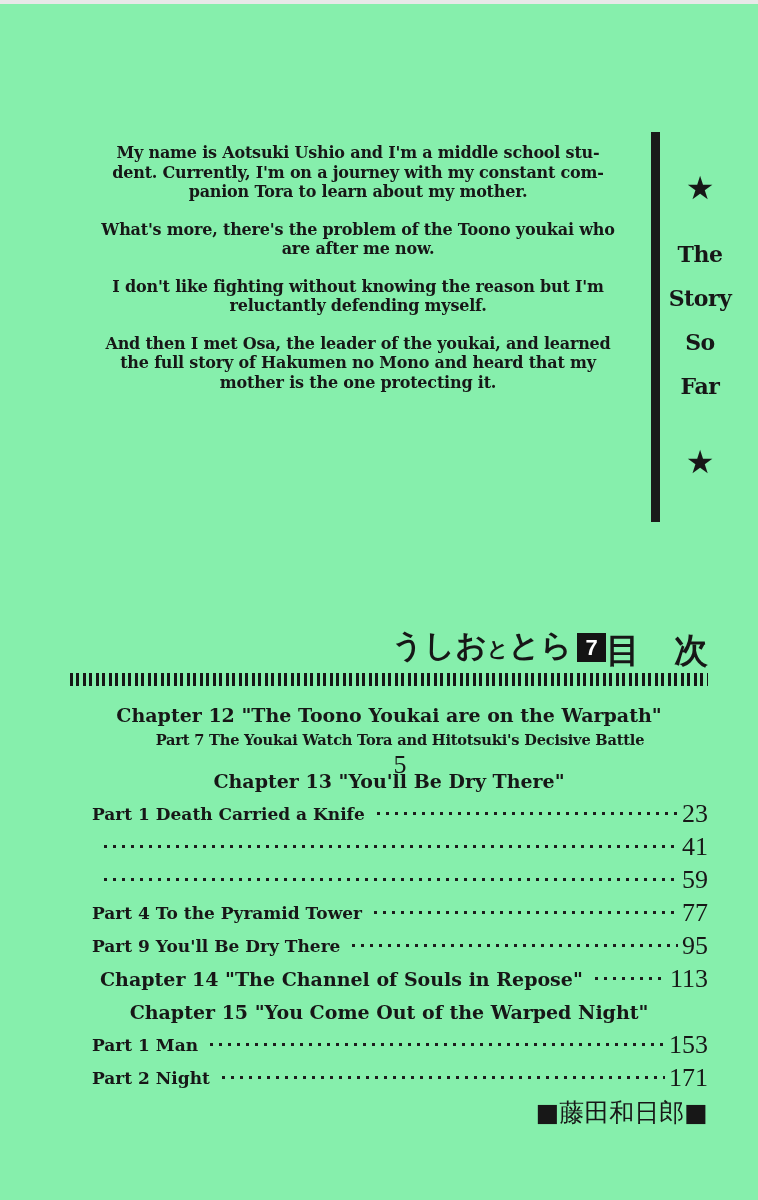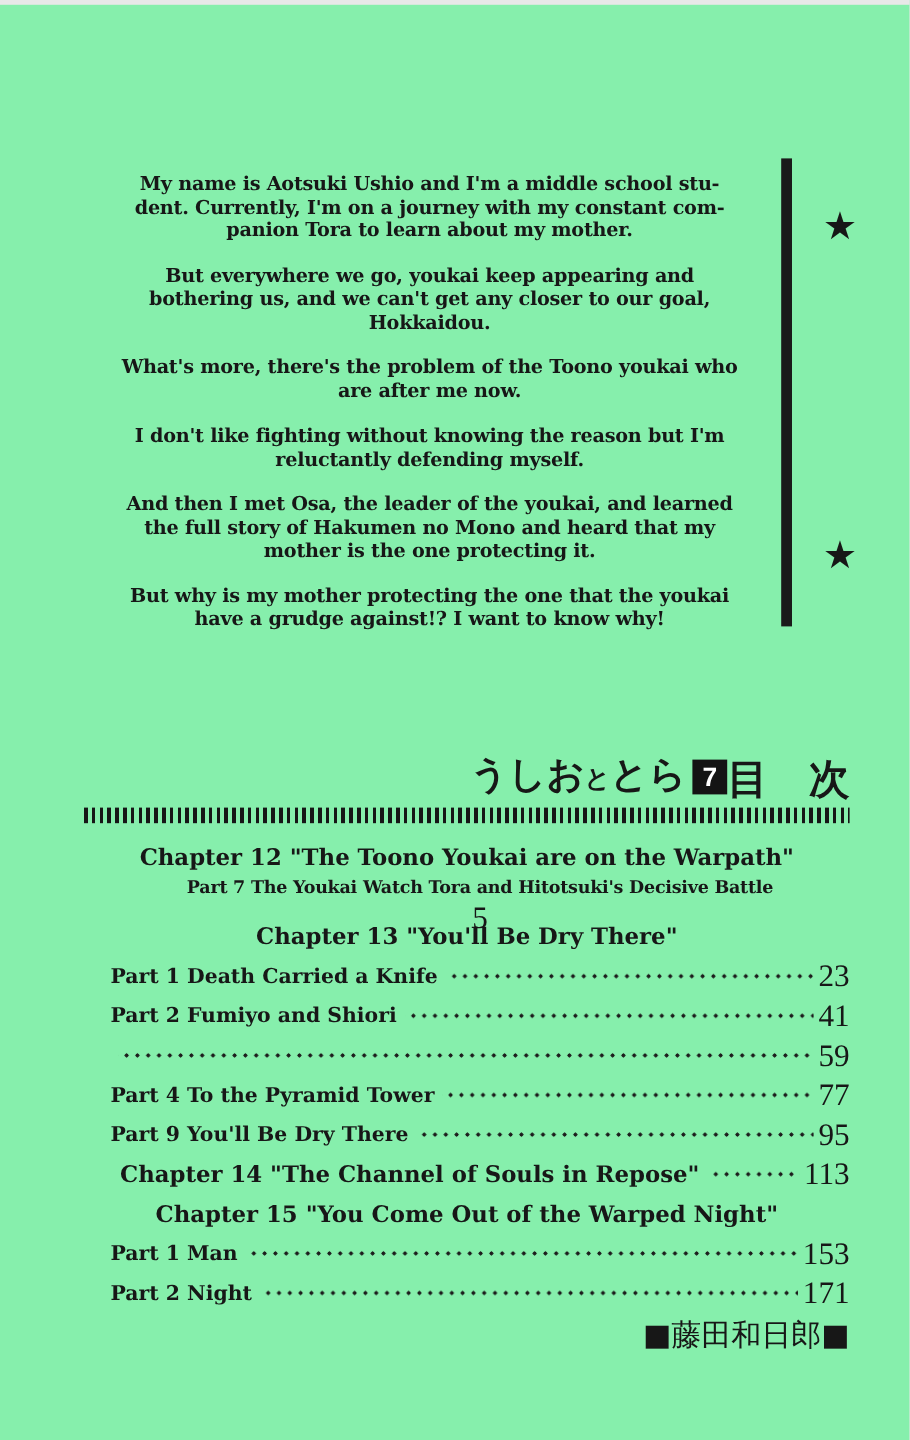--- a/index.html
+++ b/index.html
@@ -145,29 +145,33 @@
     line-height: 30px;
   }
 </style>
 </head>
 <body>
 
 <div class="page">
 
   <section class="story-text" id="story-paragraphs">
       <p>My name is Aotsuki Ushio and I'm a middle school stu-<br>dent. Currently, I'm on a journey with my constant com-<br>panion Tora to learn about my mother.</p>
-      <p>But everywhere we go, youkai keep appearing and<br>bothering us, and we can't get any closer to our goal,<br>Hokkaidou.</p>
       <p>What's more, there's the problem of the Toono youkai who<br>are after me now.</p>
       <p>I don't like fighting without knowing the reason but I'm<br>reluctantly defending myself.</p>
       <p>And then I met Osa, the leader of the youkai, and learned<br>the full story of Hakumen no Mono and heard that my<br>mother is the one protecting it.</p>
-      <p>But why is my mother protecting the one that the youkai<br>have a grudge against!? I want to know why!</p>
     </section>
 
   <aside class="story-sidebar">
     <div class="star star-top">★</div>
+    <div class="sidebar-title" id="sidebar-title">
+        <div>The</div>
+        <div>Story</div>
+        <div>So</div>
+        <div>Far</div>
+      </div>
     <div class="star star-bottom">★</div>
   </aside>
 
   <section class="toc">
     <div class="toc-header">
       <div class="jp-title">
         <span>うしお</span><span class="particle">と</span><span>とら</span><span class="volume-box">7</span>
       </div>
       <div class="contents-label">目　次</div>
     </div>
@@ -185,21 +189,20 @@
         </div>
         <div class="entry chapter">
           <span class="label">Chapter 13 "You'll Be Dry There"</span>
         </div>
         <div class="entry part">
           <span class="label">Part 1  Death Carried a Knife</span>
           <span class="leader"></span>
           <span class="page-num">23</span>
         </div>
         <div class="entry part">
-          <span class="label">Part 2 Fumiyo and Shiori</span>
           <span class="leader"></span>
           <span class="page-num">41</span>
         </div>
         <div class="entry part">
           <span class="leader"></span>
           <span class="page-num">59</span>
         </div>
         <div class="entry part">
           <span class="label">Part 4 To the Pyramid Tower</span>
           <span class="leader"></span>

